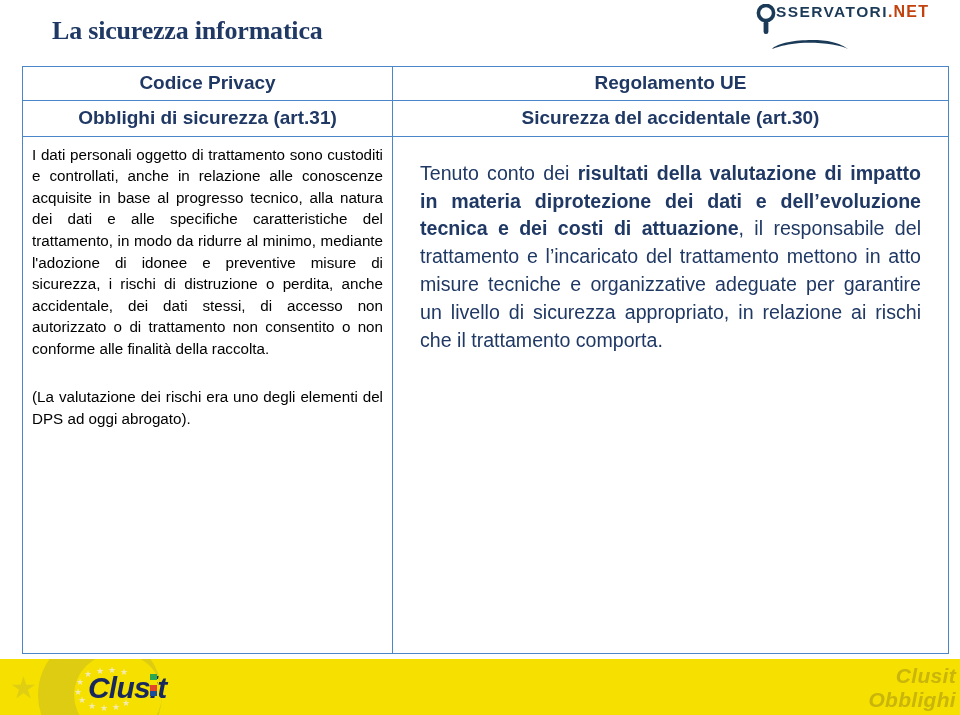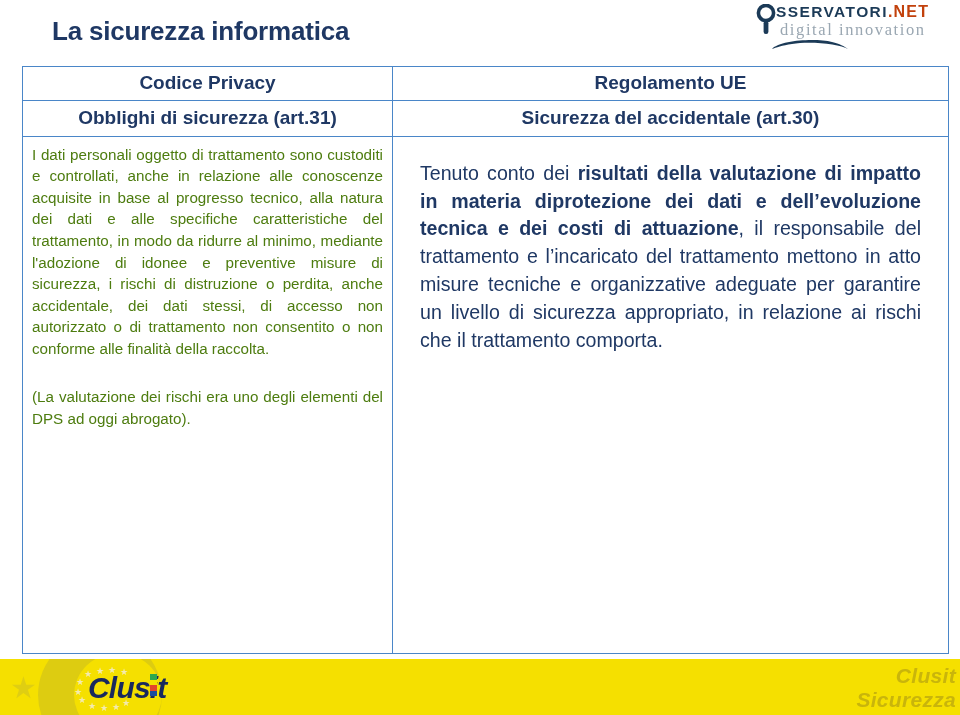--- a/index.html
+++ b/index.html
@@ -13,21 +13,21 @@
     font-family: "Liberation Sans", sans-serif;
     overflow: hidden;
     position: relative;
   }
 
   
   #slide-title {
     position: absolute;
     left: 52px;
     top: 16px;
-    font-family: Liberation Sans, sans-serif;
+    font-family: Liberation Serif, serif;
     font-size: 26px;
     font-weight: bold;
     color: #1F3864;
     letter-spacing: -0.2px;
     white-space: nowrap;
   }
 
   
   #brand-logo {
     position: absolute;
@@ -119,21 +119,21 @@
     height: 500px;
   }
   .body-cell-right {
     padding: 7px 11px 9px 11px !important;
   }
 
   .para-left {
     font-family: "Liberation Sans", sans-serif;
     font-size: 15.2px;
     line-height: 1.42;
-    color: #4d7c0f;
+    color: #000000;
     text-align: justify;
     text-align-last: left;
     margin: 0;
     hyphens: none;
   }
   .para-left-note {
     margin-top: 27px;
   }
   .para-right {
     font-family: "Liberation Sans", sans-serif;
@@ -232,21 +232,20 @@
 <body>
 
 <div id="slide-title">La sicurezza informatica</div>
 
 <div id="brand-logo">
   <svg class="lens" viewBox="0 0 20 34">
     <circle cx="10" cy="9" r="7.6" fill="none" stroke="#1B3A57" stroke-width="3.6"></circle>
     <rect x="7.6" y="17" width="4.8" height="13" rx="2.2" fill="#1B3A57"></rect>
   </svg>
   <div class="brand-line1"><span>SSERVATORI</span><span class="net">.NET</span></div>
-  <div class="brand-line2">digital innovation</div>
   <svg class="swoosh" viewBox="0 0 80 14">
     <path d="M2 11 C 10 2, 46 0, 62 4 C 70 6, 74 8, 78 11 C 70 6, 40 3, 22 6 C 12 7.6, 6 9.4, 2 11 Z" fill="#1B3A57"></path>
   </svg>
 </div>
 
 <table id="comparison-table">
   <colgroup>
     <col class="col-left">
       <col class="col-right">
   </colgroup>
@@ -296,15 +295,15 @@
     <div class="dot-stack">
       <span style="background:#2DA84F;"></span>
       <span style="background:#F3E400;"></span>
       <span style="background:#E3452B;"></span>
       <span style="background:#1B4C9E;"></span>
     </div>
   </div>
 
   <div id="footer-right">
     <div>Clusit</div>
-    <div>Sicurezza</div>
+    <div>Obblighi</div>
   </div>
 </div>
 
 </body></html>

